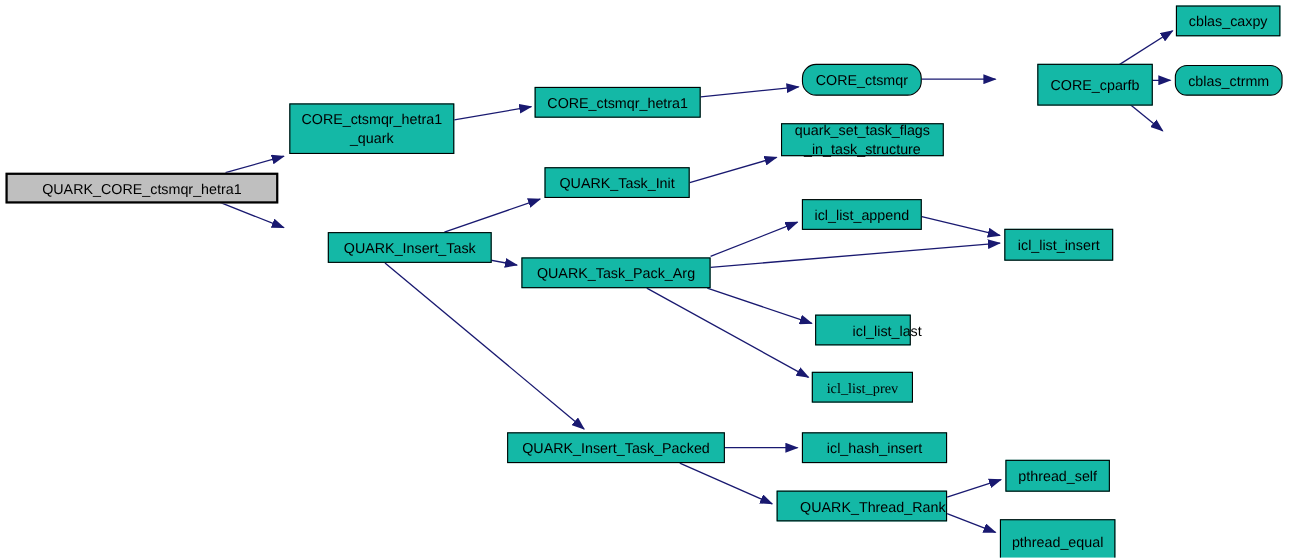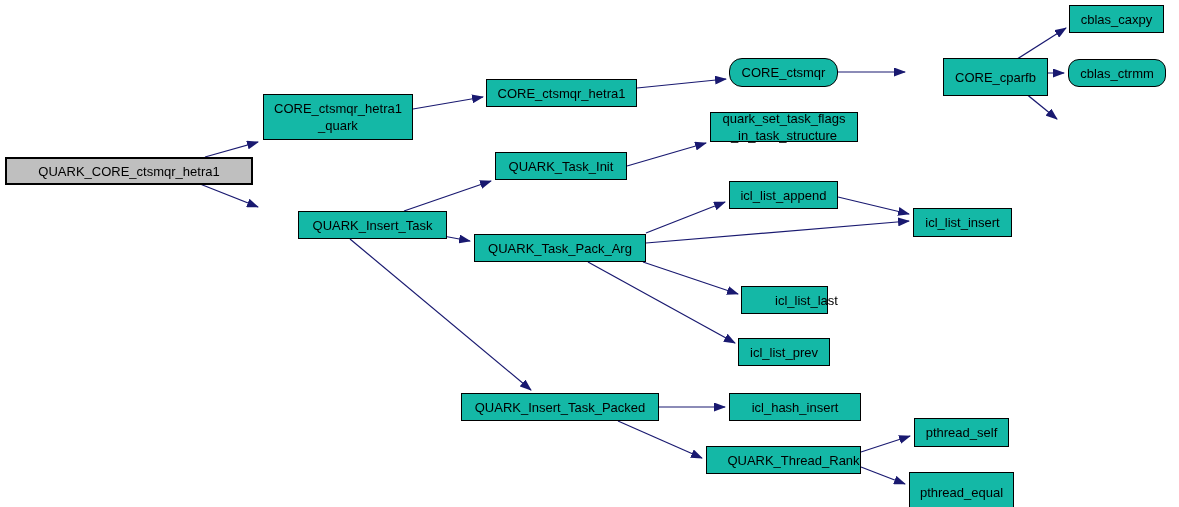--- a/index.html
+++ b/index.html
@@ -84,19 +84,19 @@
     <div class="node" style="left: 1069px; top: 5px; width: 95px; height: 28px;">cblas_caxpy</div>
     <div class="node" style="left: 1068px; top: 59px; width: 98px; height: 28px; border-radius: 11px;">cblas_ctrmm</div>
     <div class="node" style="left: 262px; top: 211px; width: 149px; height: 28px; margin-left: 36px;">QUARK_Insert_Task</div>
     <div class="node" style="left: 495px; top: 152px; width: 132px; height: 28px;">QUARK_Task_Init</div>
     <div class="node" style="left: 710px; top: 112px; width: 148px; height: 30px;">quark_set_task_flags
 _in_task_structure</div>
     <div class="node" style="left: 474px; top: 234px; width: 172px; height: 28px;">QUARK_Task_Pack_Arg</div>
     <div class="node" style="left: 729px; top: 181px; width: 109px; height: 28px;">icl_list_append</div>
     <div class="node" style="left: 913px; top: 208px; width: 99px; height: 29px;">icl_list_insert</div>
     <div class="node" style="left: 741px; top: 286px; width: 87px; height: 28px; padding-left: 44px;">icl_list_last</div>
-    <div class="node" style="left: 738px; top: 338px; width: 92px; height: 28px;">icl_list_prev</div>
+    <div class="node" style="left: 738px; top: 338px; width: 92px; height: 28px; font-family: Liberation Serif, serif;">icl_list_prev</div>
     <div class="node" style="left: 461px; top: 393px; width: 198px; height: 28px;">QUARK_Insert_Task_Packed</div>
     <div class="node" style="left: 729px; top: 393px; width: 132px; height: 28px;">icl_hash_insert</div>
     <div class="node" style="left: 706px; top: 446px; width: 155px; height: 28px; padding-left: 20px;">QUARK_Thread_Rank</div>
     <div class="node" style="left: 914px; top: 418px; width: 95px; height: 29px;">pthread_self</div>
     <div class="node" style="left: 909px; top: 472px; width: 105px; height: 40px;">pthread_equal</div>
   </div>
 
 </body></html>

